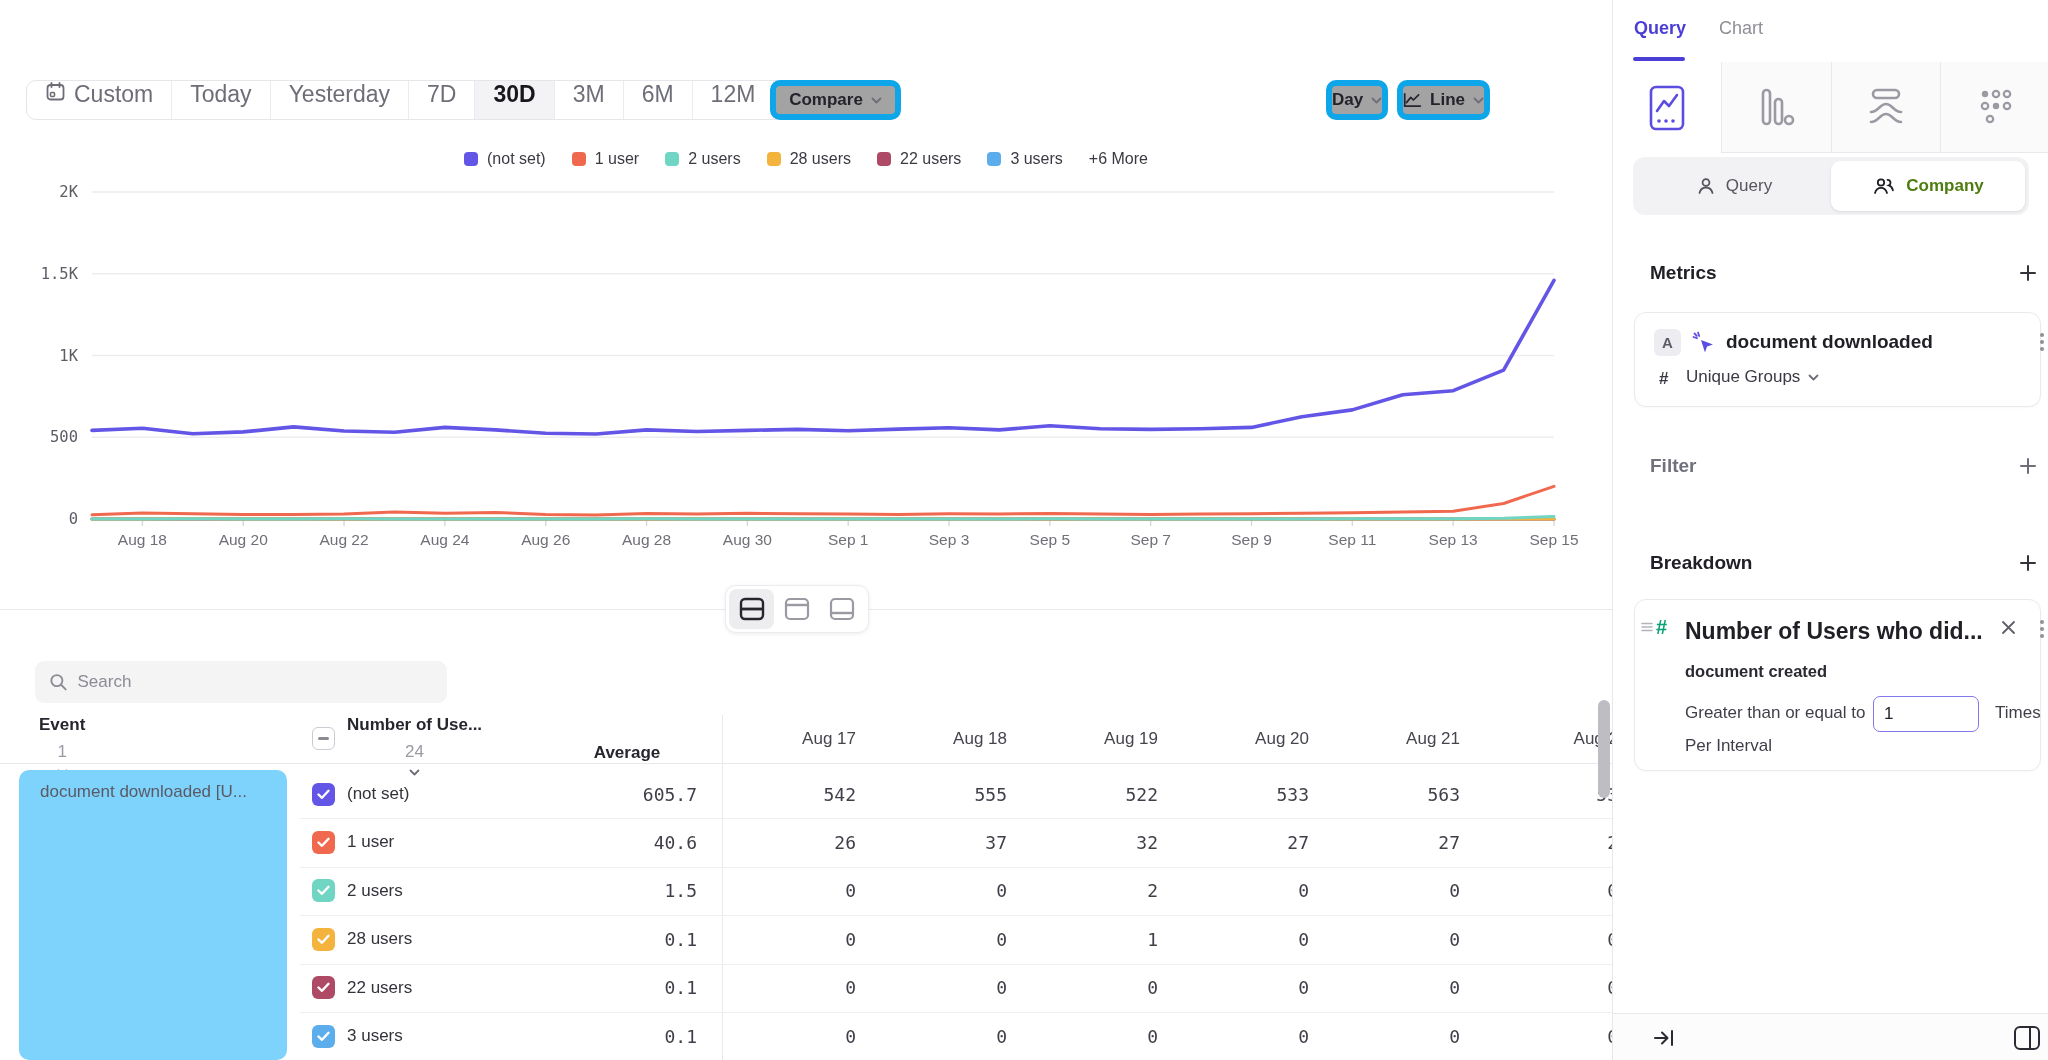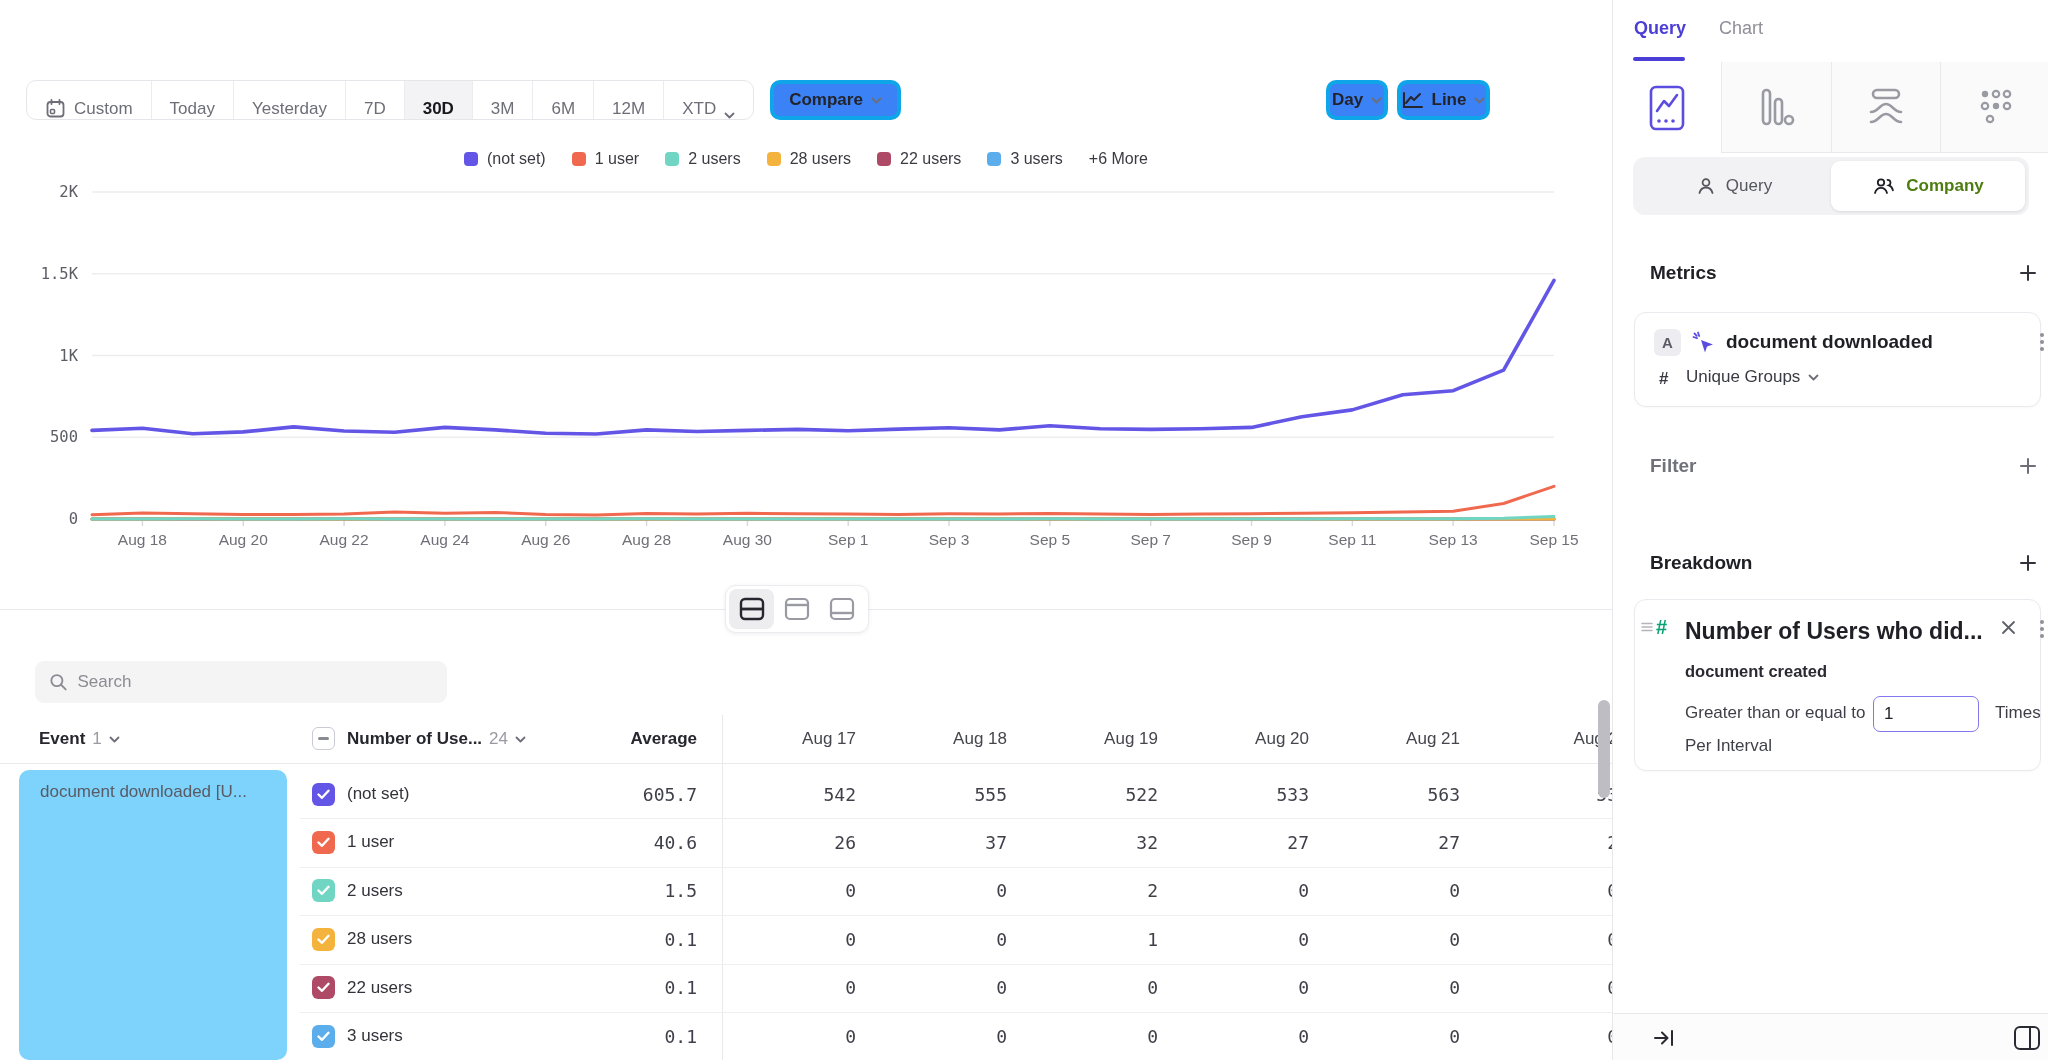--- a/index.html
+++ b/index.html
@@ -5,26 +5,26 @@
   * { margin:0; padding:0; box-sizing:border-box; }
   html,body { background:#fff; }
   .stage { position:relative; width:2048px; height:1060px; background:#fff; overflow:hidden;
            font-family:"Liberation Sans", sans-serif; color:#1f1f26; }
   .abs { position:absolute; }
   .mono { font-family:"DejaVu Sans Mono", monospace; }
 
   
   .range-group { position:absolute; left:26px; top:80px; height:40px; display:flex; align-items:stretch;
                  border:1px solid #e6e6ea; border-radius:10px; background:#fff; overflow:hidden; }
-  .range-btn { display:flex; align-items:flex-end; gap:8px; padding:0 18px; font-size:17px; color:#6e6e78;
+  .range-btn { display:flex; align-items:flex-start; gap:8px; padding:0 18px; font-size:23px; color:#6e6e78;
                border-right:1px solid #ececf0; cursor:pointer; white-space:nowrap; }
   .range-btn:last-child { border-right:none; }
   .range-btn.sel { background:#f3f3f5; color:#17171d; font-weight:700; }
   .btn { position:absolute; height:40px; display:flex; align-items:center; justify-content:center; gap:8px;
-         border:4px solid #0ea5e9; border-radius:10px; background:#3b82f6; font-size:17px; font-weight:700; color:#23232b; }
+         border:6px solid #0ea5e9; border-radius:10px; background:#a3a3a3; font-size:17px; font-weight:700; color:#23232b; }
   .chev { width:11px; height:7px; flex:none; }
   .chev path { fill:none; stroke:#6e6e78; stroke-width:1.8; stroke-linecap:round; stroke-linejoin:round; }
 
   
   .legend { position:absolute; left:0; top:150px; width:1612px; display:flex; justify-content:center;
             align-items:center; gap:26px; font-size:16px; color:#3a3a42; }
   .legend-item { display:flex; align-items:center; gap:9px; cursor:pointer; }
   .legend-swatch { width:14px; height:14px; border-radius:4px; }
 
   
@@ -39,21 +39,21 @@
 
   
   .search-box { position:absolute; left:35px; top:661px; width:412px; height:42px; background:#f4f4f5;
                 border-radius:9px; display:flex; align-items:center; padding:0 14px; gap:10px; }
   .search-box input { border:none; outline:none; background:transparent; font-size:17px; color:#33333b;
                       font-family:"Liberation Sans", sans-serif; width:100%; }
   .search-box input::placeholder { color:#8b8b94; }
 
   
   .th { position:absolute; top:715px; height:48px; display:flex; align-items:center; gap:7px;
-        font-size:17px; color:#26262e; }
+        font-size:17px; color:#26262e;flex-direction:column; }
   .th .bold { font-weight:700; }
   .th .count { color:#9a9aa2; }
   .date-th { position:absolute; top:715px; height:48px; width:140px; display:flex; align-items:center;
              justify-content:flex-end; font-size:17px; color:#45454e; }
   .hdr-line { position:absolute; left:0; top:763px; width:1612px; height:1px; background:#e9e9ec; }
   .col-sep { position:absolute; left:722px; top:715px; width:1px; height:345px; background:#e9e9ec; }
   .event-card { position:absolute; left:19px; top:770px; width:268px; height:290px; background:#7dd3fc;
                 border-radius:10px; }
   .event-card span { position:absolute; left:21px; top:12px; font-size:17px; color:#5a5a64; white-space:nowrap;
                      overflow:hidden; width:232px; display:block; }

